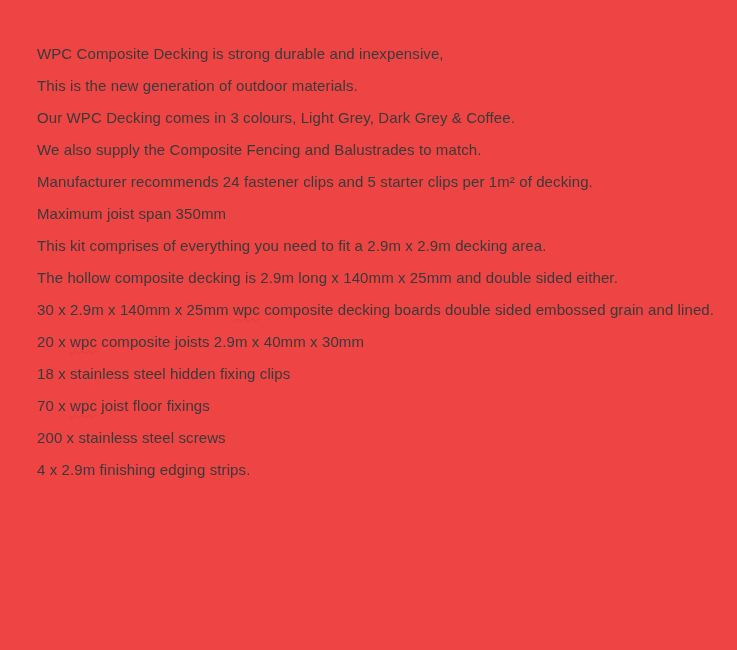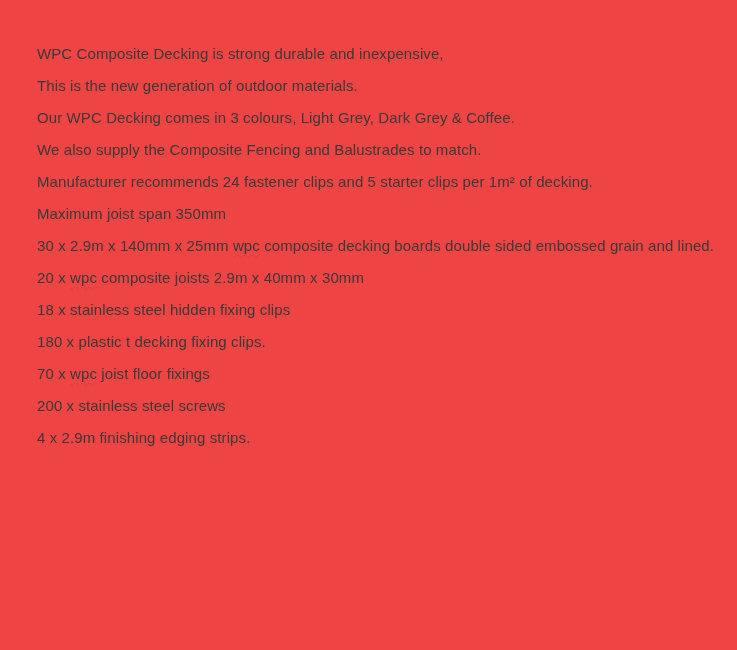--- a/index.html
+++ b/index.html
@@ -39,20 +39,21 @@
 </head>
 <body>
 
 <div class="page">
   <p class="line">WPC Composite Decking is strong durable and inexpensive,</p>
   <p class="line">This is the new generation of outdoor materials.</p>
   <p class="line">Our WPC Decking comes in 3 colours, Light Grey, Dark Grey &amp; Coffee.</p>
   <p class="line">We also supply the Composite Fencing and Balustrades to match.</p>
   <p class="line">Manufacturer recommends 24 fastener clips and 5 starter clips per 1m² of decking.</p>
   <p class="line">Maximum joist span 350mm</p>
+  <p class="line">This kit comprises of everything you need to fit a 2.9m x 2.9m decking area.</p>
+  <p class="line">The hollow composite decking is 2.9m long x 140mm x 25mm and double sided either.</p>
   <p class="line"><span>30 x 2.9m x 140mm x 25mm </span><span class="misspelled">wpc</span><span> composite decking boards double sided embossed grain and lined.</span></p>
   <p class="line"><span>20 x </span><span class="misspelled">wpc</span><span> composite joists 2.9m x 40mm x 30mm</span></p>
   <p class="line">18 x stainless steel hidden fixing clips</p>
-  <p class="line">180 x plastic t decking fixing clips.</p>
   <p class="line"><span>70 x </span><span class="misspelled">wpc</span><span> joist floor fixings</span></p>
   <p class="line">200 x stainless steel screws</p>
   <p class="line">4 x 2.9m finishing edging strips.</p>
 </div>
 
 </body></html>

